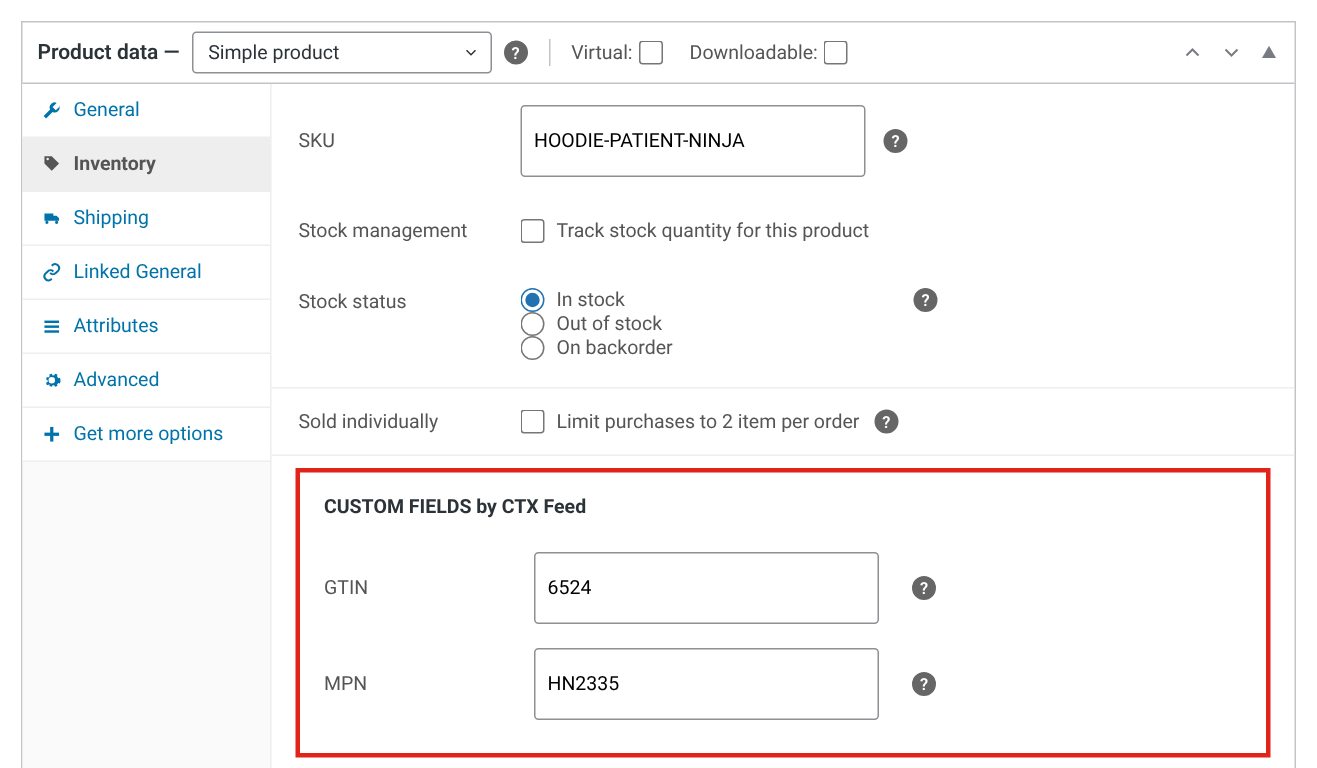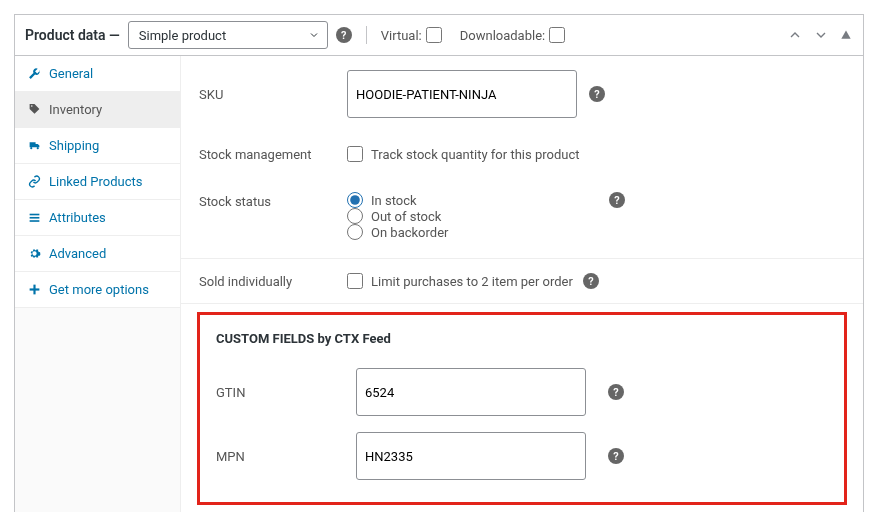--- a/index.html
+++ b/index.html
@@ -39,21 +39,21 @@
   .panel-body { display: flex; }
   .sidebar {
     width: 166px; flex: 0 0 166px; border-right: 1px solid #eee; background: #fafafa;
   }
   .side-item {
     display: flex; align-items: center; gap: 8px;
     padding: 10px 12px; border-bottom: 1px solid #eee;
     color: #0073aa; font-size: 13px; cursor: pointer; background: #fff;
   }
   .side-item .icon { width: 14px; display: inline-flex; justify-content: center; color: #0073aa; }
-  .side-item.active { background: #eee; color: #555; }
+  .side-item.active { background: #eee; color: #555; font-weight: bold; }
   .side-item.active .icon { color: #555; }
   .content { flex: 1; }
   .row {
     display: flex; align-items: center; padding: 14px 18px;
     border-bottom: 1px solid #eee;
   }
   .row.noborder { border-bottom: none; }
   .row .label { width: 148px; flex: 0 0 148px; color: #555; font-size: 13px; }
   .row .field { flex: 0 0 auto; display: flex; align-items: center; gap: 12px; }
   .text-input {
@@ -149,21 +149,21 @@
         </span>
         <span>Shipping</span>
       </div>
       <div class="side-item">
         <span class="icon">
           <svg width="13" height="13" viewBox="0 0 24 24" fill="none" stroke="currentColor" stroke-width="2.5">
               <path d="M10 13a5 5 0 007 0l3-3a5 5 0 00-7-7l-1 1"></path>
               <path d="M14 11a5 5 0 00-7 0l-3 3a5 5 0 007 7l1-1"></path>
             </svg>
         </span>
-        <span>Linked Products</span>
+        <span>Linked General</span>
       </div>
       <div class="side-item">
         <span class="icon">
           <svg width="13" height="13" viewBox="0 0 24 24" fill="currentColor">
               <rect x="3" y="5" width="18" height="3"></rect>
               <rect x="3" y="11" width="18" height="3"></rect>
               <rect x="3" y="17" width="18" height="3"></rect>
             </svg>
         </span>
         <span>Attributes</span>

